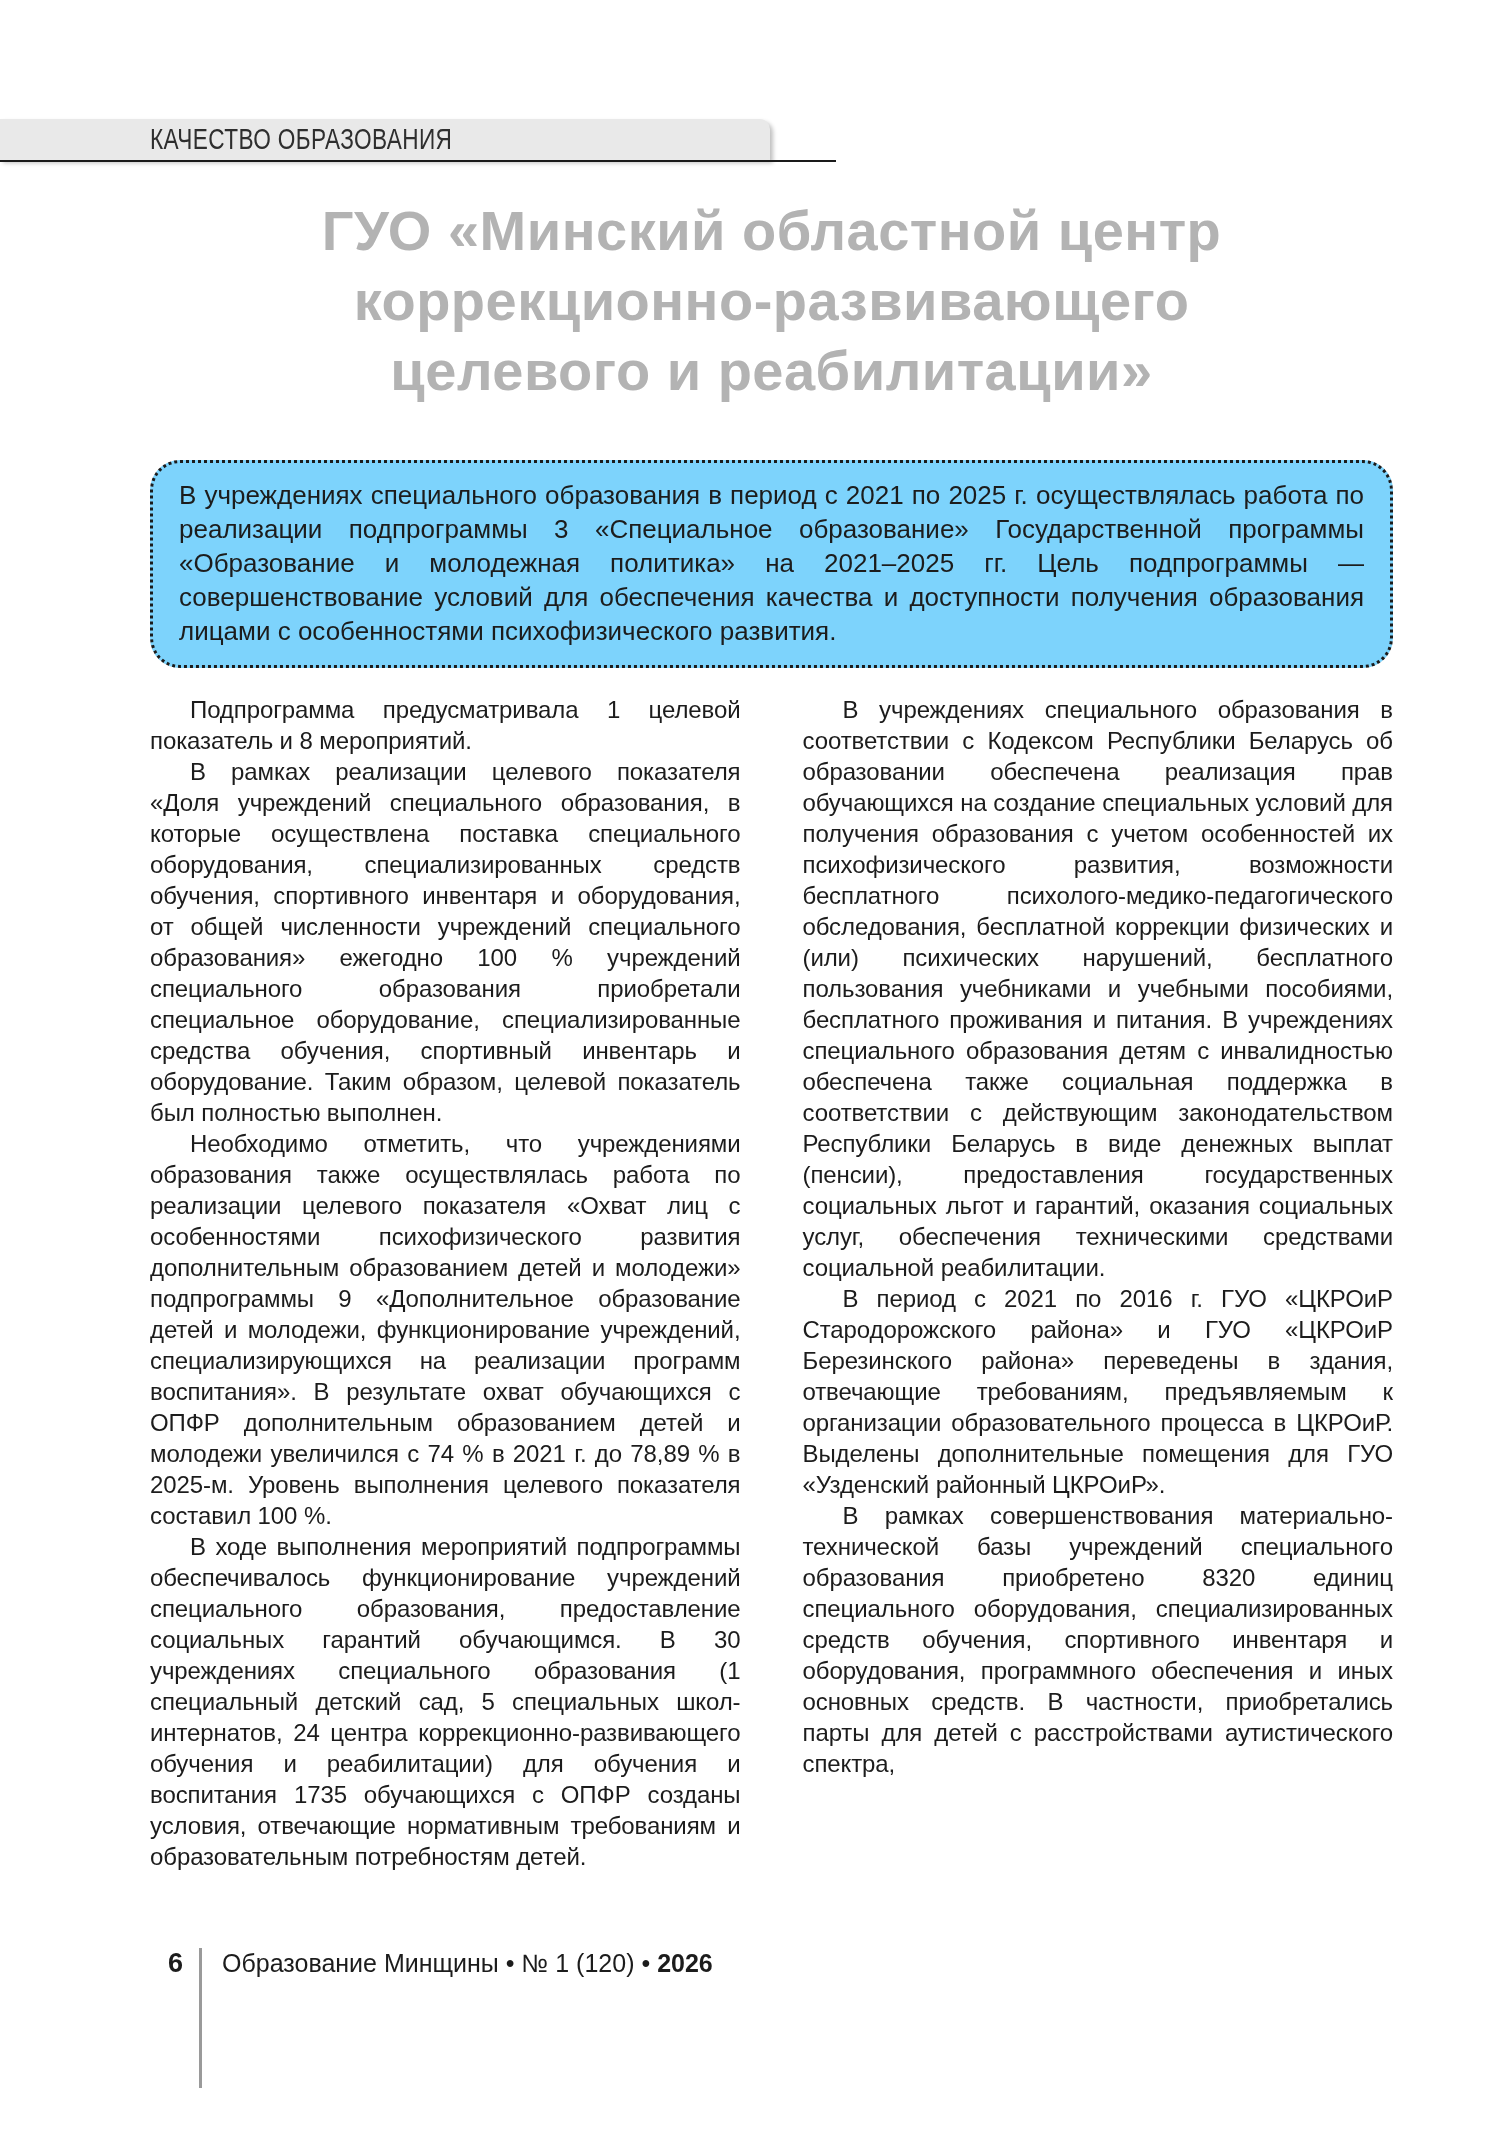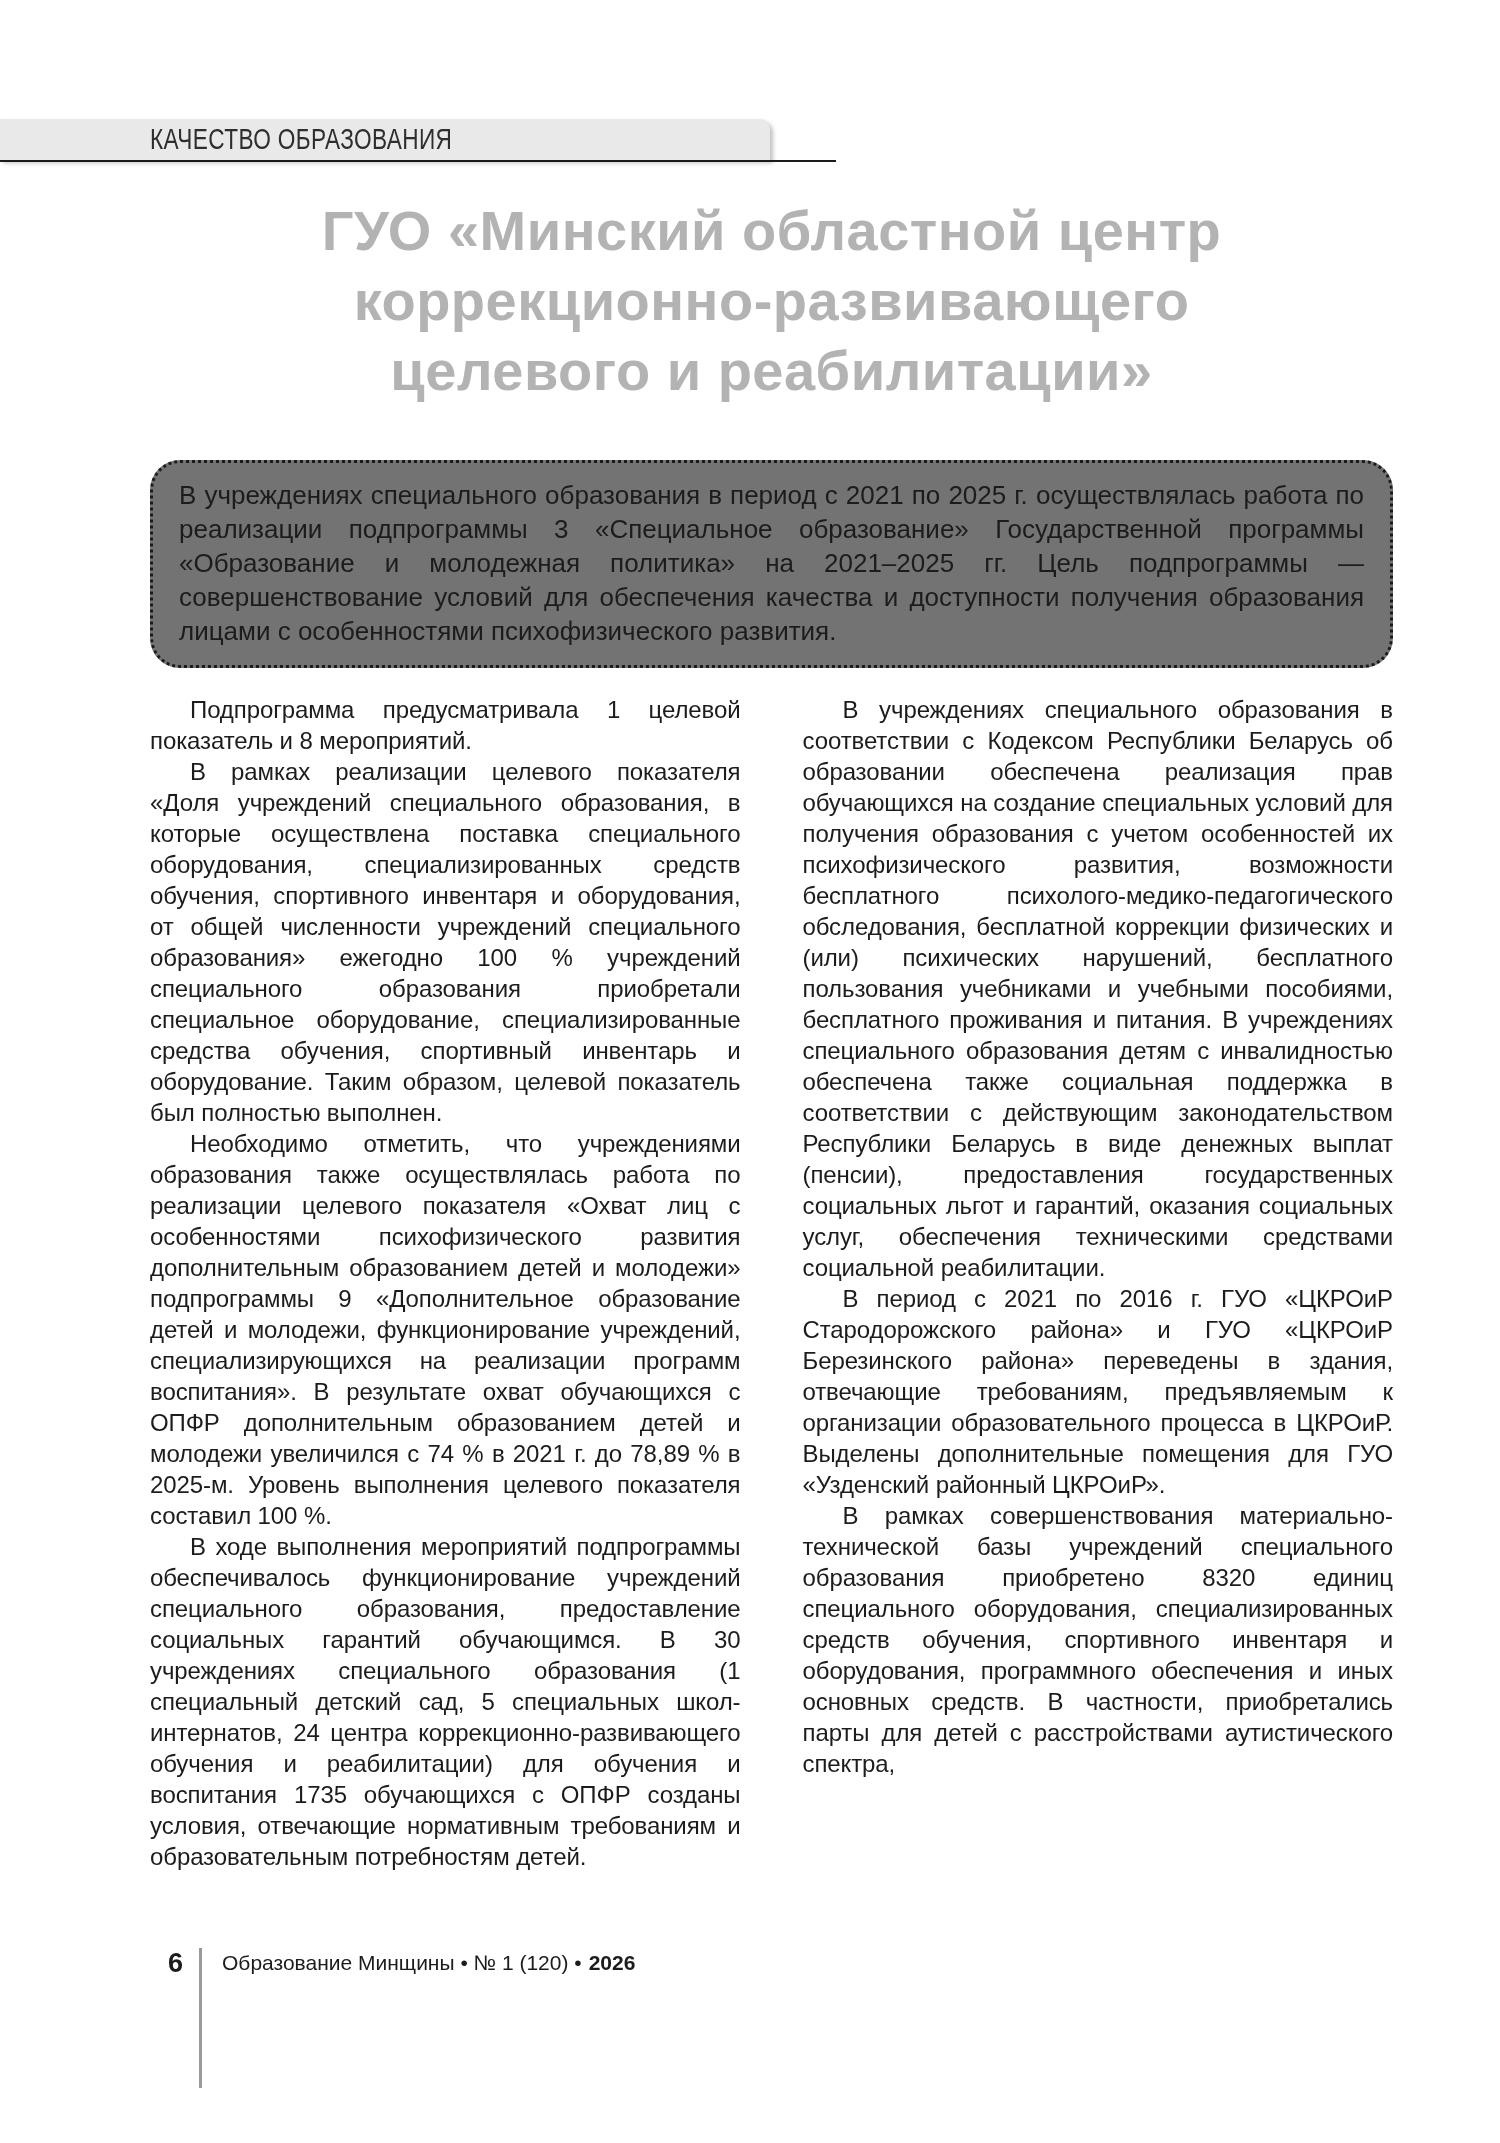--- a/index.html
+++ b/index.html
@@ -23,21 +23,21 @@
   }
   .title{
     position:absolute;top:196px;left:150px;width:1243px;margin:0;
     text-align:center;font-weight:bold;font-size:56px;line-height:70px;
     color:#b3b3b3;letter-spacing:0.5px;
   }
   .title-line{display:block;}
   .lead-box{
     position:absolute;top:460px;left:150px;width:1243px;box-sizing:border-box;
     border:3px dotted #1b1b1b;border-radius:30px;
-    padding:15px 26px 17px 26px;background:#737373;
+    padding:15px 26px 17px 26px;background:#7dd3fc;
   }
   .lead-text{
     margin:0;font-size:26px;line-height:34px;text-align:justify;color:#1c1c1c;
   }
   .columns{
     position:absolute;top:694px;left:150px;width:1243px;
     display:flex;gap:62px;
   }
   .col{flex:1;min-width:0;}
   .col p{
@@ -47,21 +47,21 @@
   .footer{
     position:absolute;top:1948px;left:150px;
     display:flex;align-items:flex-start;
   }
   .footer-num{
     font-weight:bold;font-size:27px;line-height:30px;margin:0 16px 0 18px;
   }
   .footer-bar{
     width:3px;height:140px;background:#9a9a9a;margin-right:20px;flex:none;
   }
-  .footer-text{font-size:21px;line-height:30px;white-space:nowrap;}
+  .footer-text{font-size:25px;line-height:30px;white-space:nowrap;}
   .footer-year{font-weight:bold;margin-left:7px;}
 </style>
 </head>
 <body>
 
 <div class="page">
 
   <div class="section-bar">
     <span class="section-label">КАЧЕСТВО ОБРАЗОВАНИЯ</span>
   </div>

